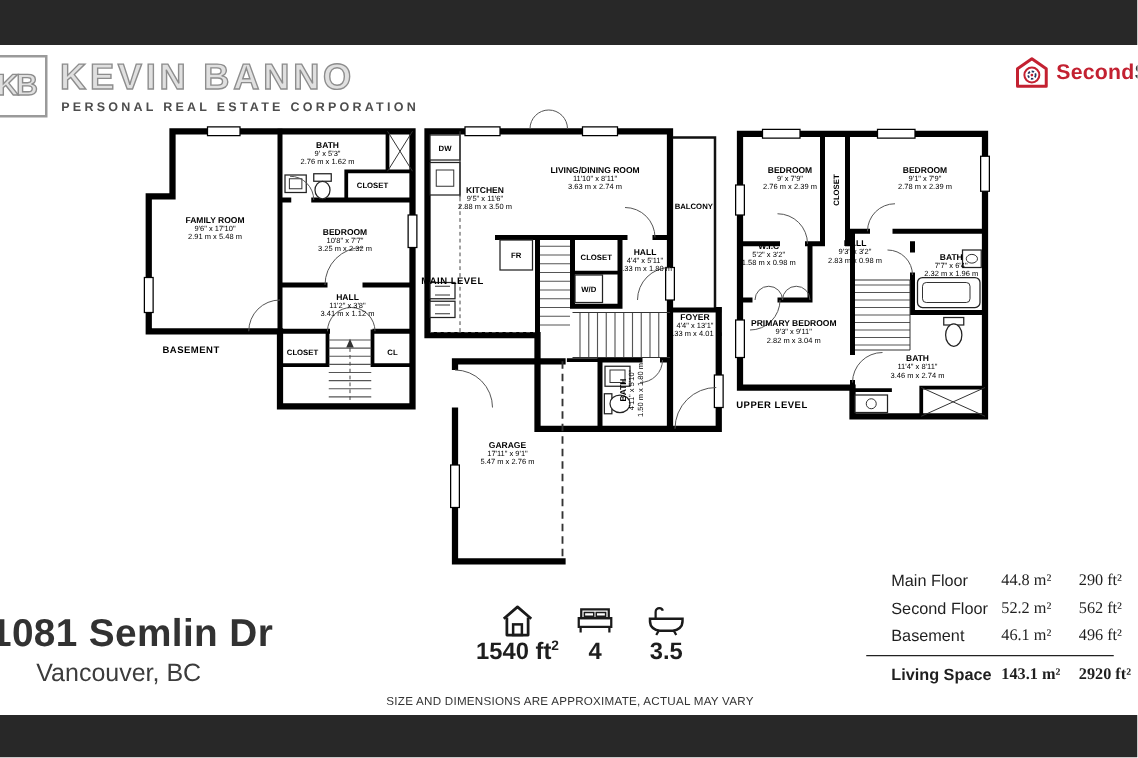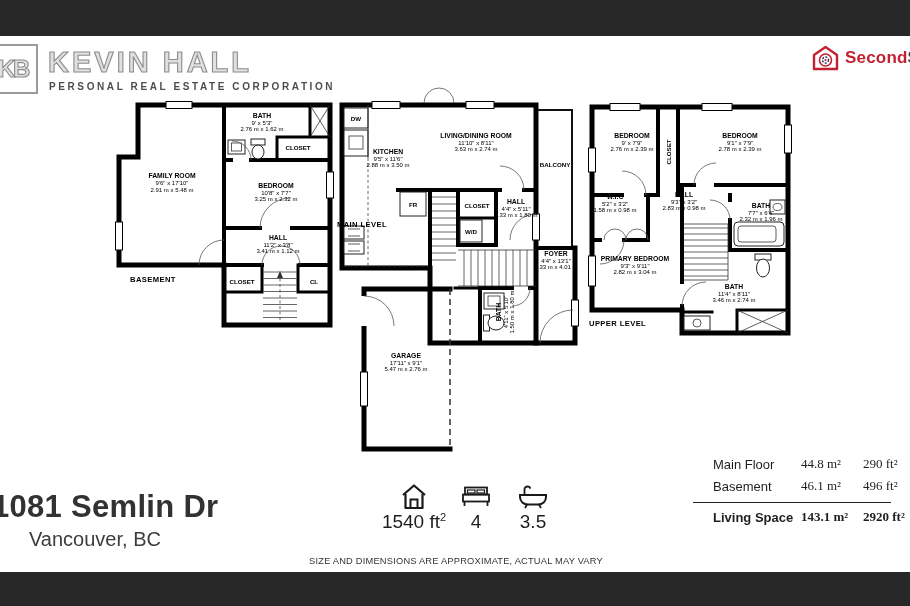--- a/index.html
+++ b/index.html
@@ -40,21 +40,21 @@
   #address1{
     position:absolute;left:-8px;top:489px;font-size:31px;font-weight:700;
     color:#323232;letter-spacing:.3px;white-space:nowrap;
   }
   #address2{
     position:absolute;left:13px;top:528px;font-size:20px;font-weight:400;
     color:#3c3c3c;white-space:nowrap;margin-left:16px;
   }
   .stat{position:absolute;top:481px;text-align:center;color:#1e1e1e;}
   .stat .ico{height:29px;display:flex;align-items:flex-end;justify-content:center;}
-  .stat .stat-val{margin-top:1px;font-size:19px;font-weight:400;white-space:nowrap;}
+  .stat .stat-val{margin-top:1px;font-size:19px;font-weight:700;white-space:nowrap;}
   .stat .stat-val sup{font-size:11px;}
   #stat-area{left:368px;width:92px;}
   #stat-beds{left:448px;width:56px;}
   #stat-baths{left:503px;width:60px;}
 
   #area-table{position:absolute;left:693px;top:453px;width:200px;color:#1f1f1f;}
   .arow{display:grid;grid-template-columns:88px 62px 50px;height:22px;align-items:center;font-size:13px;margin-left:20px;}
   .arow .num{white-space:nowrap;font-family:Liberation Serif, serif;}
   #table-divider{border-top:1.5px solid #222;margin:5px 0 3px 0;width:198px;}
   .arow.total{font-weight:700;}
@@ -86,21 +86,21 @@
 </style>
 </head>
 <body>
 
 <div id="top-bar" class="bar"></div>
 <div id="bottom-bar" class="bar"></div>
 
 <div id="kb-box">
   <span class="mono hollow">KB</span>
 </div>
-<div id="brand-name" class="hollow">KEVIN HALL</div>
+<div id="brand-name" class="hollow">KEVIN BANNO</div>
 <div id="brand-sub">PERSONAL REAL ESTATE CORPORATION</div>
 
 <div id="vendor">
   <svg width="27" height="26" viewBox="0 0 27 26">
     <path d="M13.5,2 L25,10 V24 H2 V10 Z" fill="none" stroke="#C32131" stroke-width="2.4" stroke-linejoin="round"></path>
     <circle cx="13.5" cy="15" r="6" fill="none" stroke="#C32131" stroke-width="1.6"></circle>
     <circle cx="13.5" cy="15" r="3" fill="none" stroke="#25355e" stroke-width="1.4" stroke-dasharray="2,1.4"></circle>
     <circle cx="13.5" cy="15" r="1.1" fill="#C32131"></circle>
   </svg>
   <span class="vtext"><span class="v1">Second</span><span class="v2">Space</span></span>
@@ -358,20 +358,25 @@
   <div class="stat-val">3.5</div>
 </div>
 
 <div id="area-table">
   <div class="arow">
     <span>Main Floor</span>
     <span class="num">44.8 m²</span>
     <span class="num">290 ft²</span>
   </div>
   <div class="arow">
+    <span>Second Floor</span>
+    <span class="num">52.2 m²</span>
+    <span class="num">562 ft²</span>
+  </div>
+  <div class="arow">
     <span>Basement</span>
     <span class="num">46.1 m²</span>
     <span class="num">496 ft²</span>
   </div>
   <div id="table-divider"></div>
   <div class="arow total">
     <span>Living Space</span>
     <span class="num">143.1 m²</span>
     <span class="num">2920 ft²</span>
   </div>

